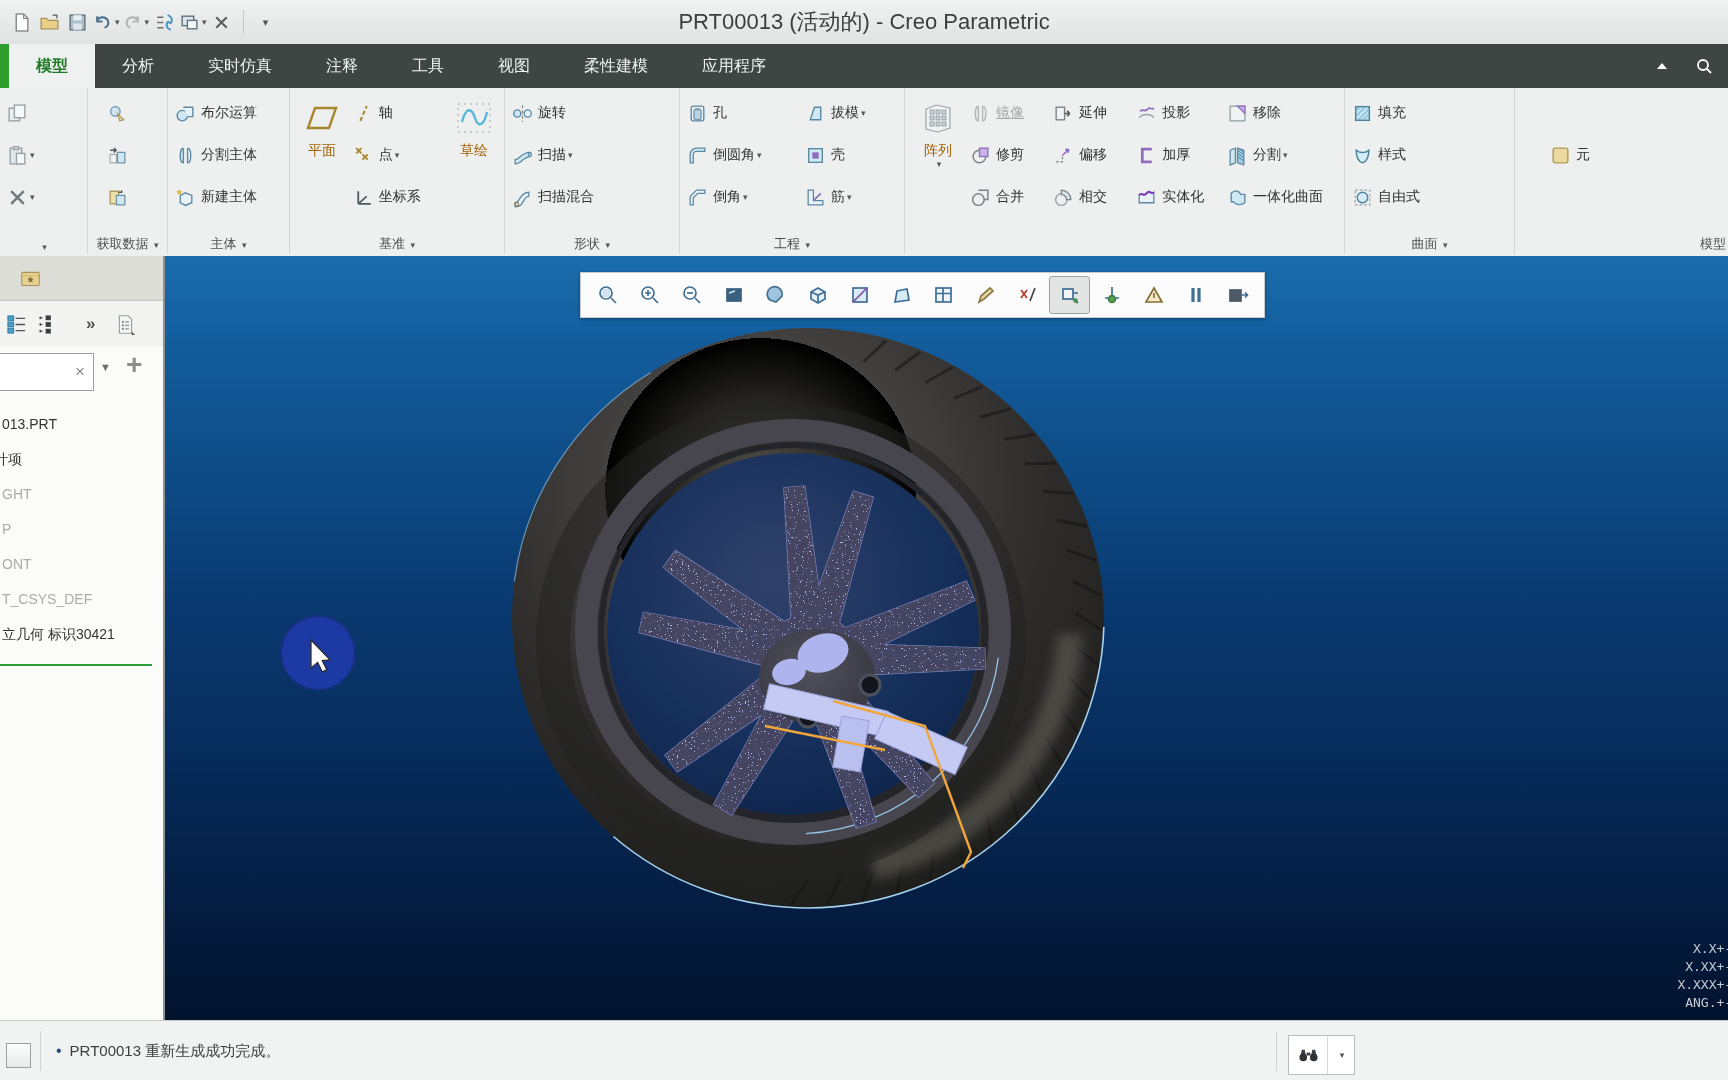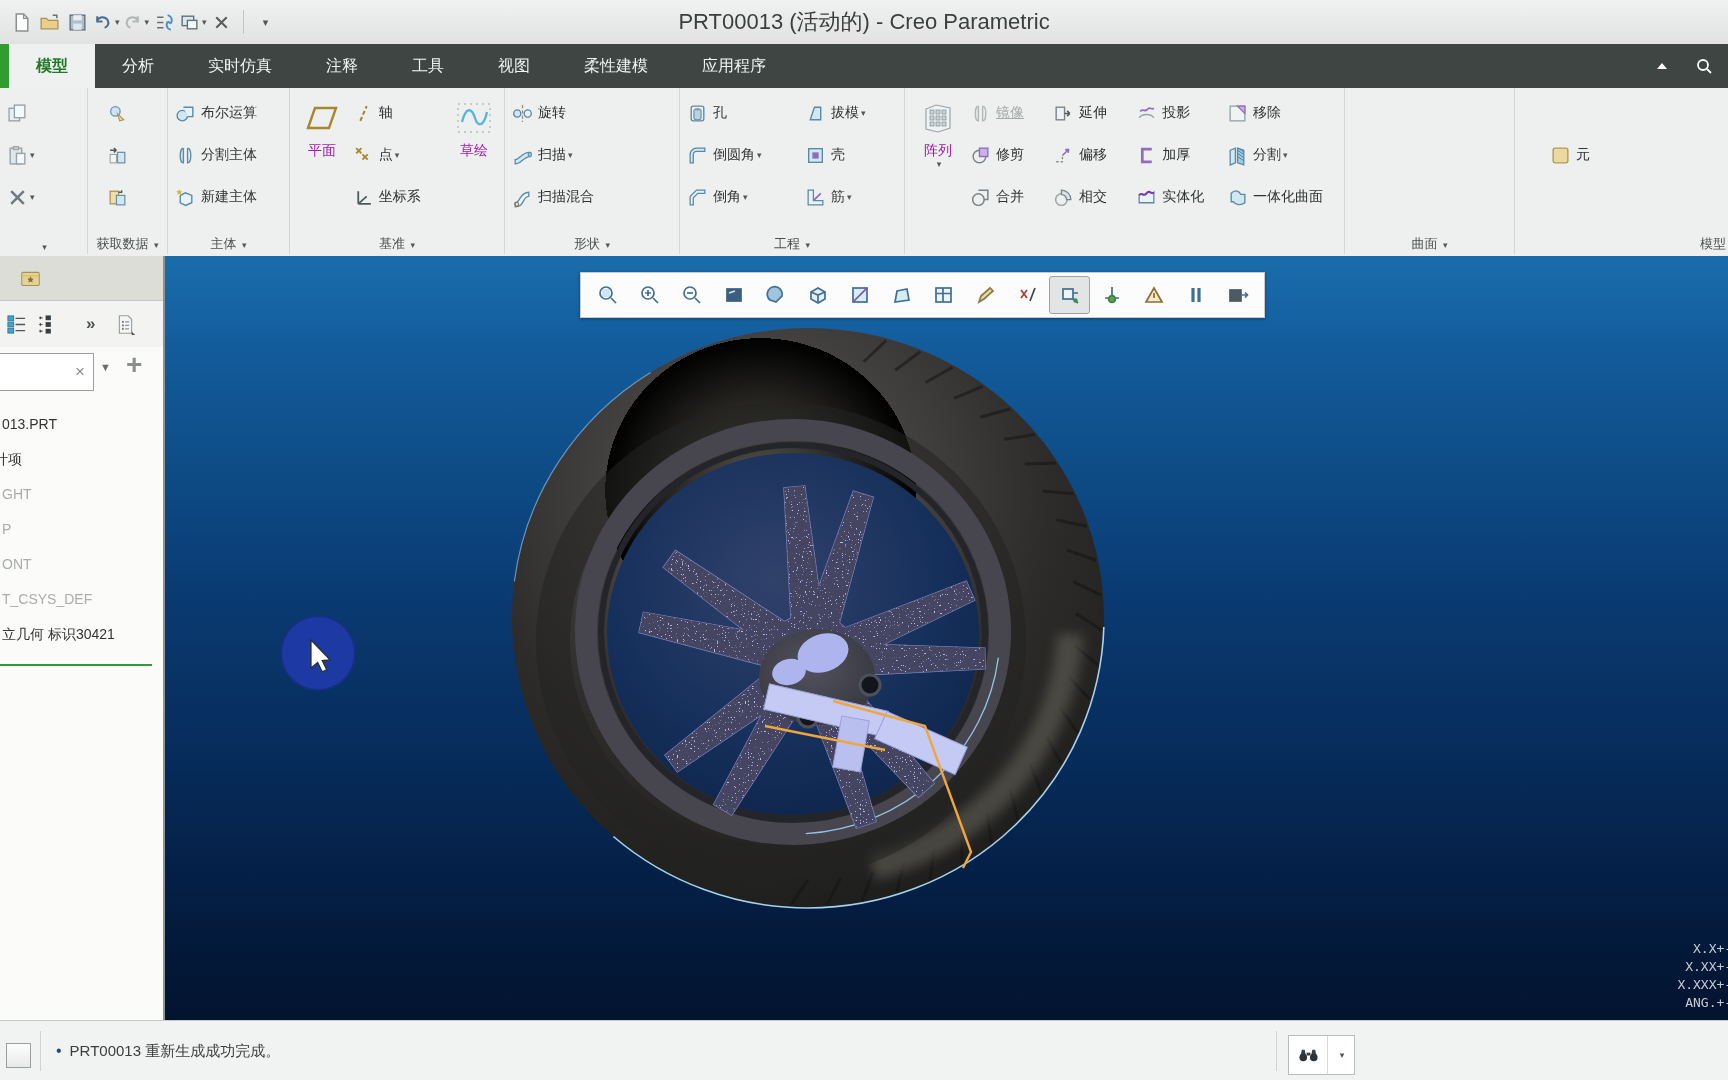--- a/index.html
+++ b/index.html
@@ -26,21 +26,21 @@
   .ribbon{position:absolute;left:0;top:88px;width:1728px;height:168px;background:#eef0ef;
           border-bottom:2px solid #b9bdbb;display:flex;overflow:hidden;}
   .grp{position:relative;height:166px;border-right:1px solid #d3d6d4;box-sizing:border-box;
        padding:4px 5px 22px 5px;display:flex;gap:2px;overflow:hidden;flex:none;}
   .glabel{position:absolute;bottom:1px;left:0;right:0;text-align:center;font-size:13px;color:#4c514f;white-space:nowrap;}
   .col{display:flex;flex-direction:column;justify-content:flex-start;}
   .ri{display:flex;align-items:center;height:42px;padding:0 2px;border-radius:3px;white-space:nowrap;}
   .ri .lb{font-size:14px;color:#2f3331;margin-left:5px;}
   .ri.dis .lb{color:#a7aca9;text-decoration:underline;}
   .rb{display:flex;flex-direction:column;align-items:center;justify-content:flex-start;padding-top:8px;border-radius:3px;}
-  .rb .lb{font-size:14px;color:#a21caf;margin-top:6px;white-space:nowrap;}
+  .rb .lb{font-size:14px;color:#a16207;margin-top:6px;white-space:nowrap;}
   .ic{flex:none;display:flex;align-items:center;justify-content:center;}
   .ic svg{width:21px;height:21px;}
   .rb .ic svg{width:36px;height:36px;}
   
   .tree{position:absolute;left:0;top:256px;width:165px;height:764px;background:#fbfcfa;border-right:2px solid #90949:;box-sizing:border-box;}
   .tree{border-right:2px solid #8e9290;}
   .tstrip1{height:44px;background:#dcddd6;border-bottom:1px solid #c6c8c2;display:flex;align-items:center;padding-left:20px;}
   .tstrip2{height:46px;background:#f3f4f2;display:flex;align-items:center;gap:10px;padding-left:6px;}
   .tsearch{height:50px;display:flex;align-items:center;position:relative;}
   .sbox{position:absolute;left:-18px;top:6px;width:110px;height:36px;background:#fff;border:1px solid #9aa09d;display:flex;align-items:center;justify-content:flex-end;}
@@ -560,20 +560,48 @@
             <svg viewBox="0 0 20 20">
               <path d="M4 6 C8 2 12 4 13 7 L17 7 L17 15 C13 18 8 17 6 14 L4 14 Z" fill="#cfe8f4" stroke="#5c88a2" stroke-width="1.3"></path>
             </svg>
           </span>
           <span class="lb">一体化曲面</span>
         </div>
     </div>
   </div>
 
   <div class="grp" style="width:170px">
+    <div class="col">
+      <div class="ri">
+          <span class="ic">
+            <svg viewBox="0 0 20 20">
+              <rect x="3.5" y="3.5" width="13" height="13" fill="#bfe4f2" stroke="#48809e" stroke-width="1.4"></rect>
+              <path d="M3.5 8 L8 3.5 M3.5 13 L13 3.5 M5.5 16.5 L16.5 5.5 M10 16.5 L16.5 10" stroke="#7fb2cc" stroke-width="1"></path>
+            </svg>
+          </span>
+          <span class="lb">填充</span>
+        </div>
+      <div class="ri">
+          <span class="ic">
+            <svg viewBox="0 0 20 20">
+              <path d="M4 5 C4 12 7 16 10 17 C13 16 16 12 16 5 C12 8 8 8 4 5 Z" fill="#d6ecf6" stroke="#48809e" stroke-width="1.4"></path>
+            </svg>
+          </span>
+          <span class="lb">样式</span>
+        </div>
+      <div class="ri">
+          <span class="ic">
+            <svg viewBox="0 0 20 20">
+              <rect x="3" y="3" width="14" height="14" fill="none" stroke="#9aa4a8" stroke-width="1.1" stroke-dasharray="2.6 1.8"></rect>
+              <circle cx="10" cy="10" r="5" fill="#d6ecf6" stroke="#48809e" stroke-width="1.3"></circle>
+            </svg>
+          </span>
+          <span class="lb">自由式</span>
+        </div>
+    </div>
     <div class="glabel"><span>曲面</span> <span class="dd">▾</span></div>
   </div>
 
   <div class="grp" style="width:213px;border-right:none">
     <div class="col" style="margin-left:28px">
       <div class="ri" style="height:42px">
           <span style="width:21px"></span>
         </div>
       <div class="ri">
           <span class="ic">

